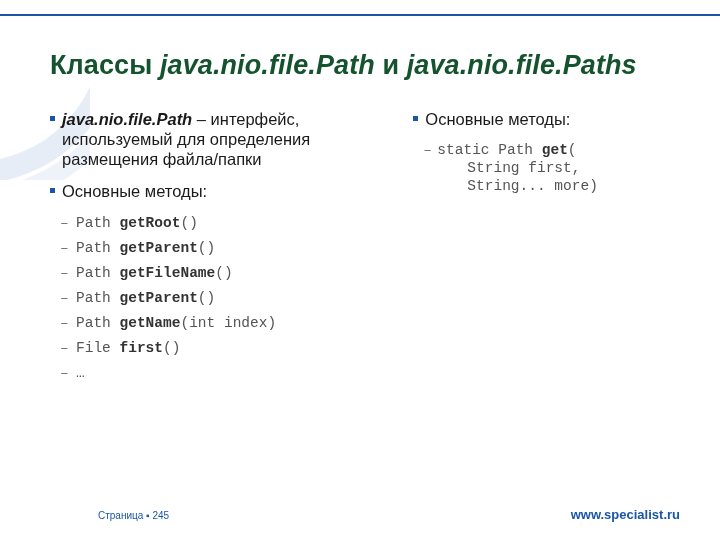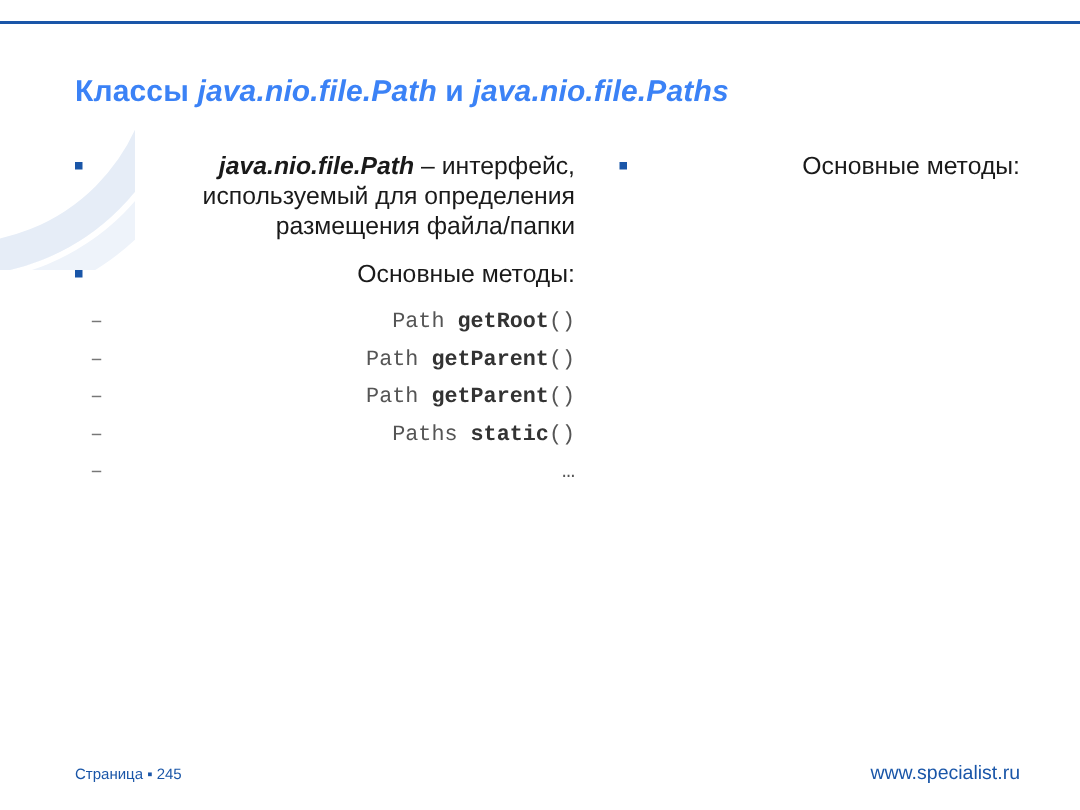--- a/index.html
+++ b/index.html
@@ -31,32 +31,32 @@
     top: 14px; left: 0; right: 0;
     height: 2px;
     background: #1a56a8;
   }
   .slide {
     position: relative;
     padding: 50px 40px 0 50px;
     height: 100%;
   }
   h1.title {
-    font-size: 20px;
+    font-size: 27px;
     font-weight: bold;
-    color: #3b82f6;
+    color: #14532d;
     margin-bottom: 28px;
     letter-spacing: 0.1px;
   }
   h1.title .ital { font-style: italic; }
   .columns {
     display: flex;
     gap: 30px;
   }
-  .col { flex: 1; text-align: right; }
+  .col { flex: 1; }
   .col.left { flex: 1.25; }
   .bullet-item {
     position: relative;
     font-size: 16.5px;
     line-height: 1.22;
     padding-left: 12px;
     margin-bottom: 12px;
     color: #1a1a1a;
   }
   .bullet-item::before {
@@ -92,24 +92,24 @@
   .sub-list .indent { display: block; padding-left: 30px; }
   .footer {
     position: absolute;
     bottom: 18px;
     left: 50px; right: 40px;
     display: flex;
     justify-content: space-between;
     align-items: baseline;
     font-size: 10px;
   }
-  .footer .page { color: #1a56a8; }
+  .footer .page { color: #1a56a8; margin-left: 48px; }
   .footer .url {
     color: #1a56a8;
-    font-weight: normal;
+    font-weight: bold;
     font-size: 13px;
   }
 </style>
 </head>
 <body>
 
 <div class="bg-deco"></div>
 <div class="top-line"></div>
 
 <div class="slide">
@@ -121,28 +121,37 @@
   <div class="columns">
 
     <div class="col left">
       <div class="bullet-item">
         <span class="lead">java.nio.file.Path</span><span> – интерфейс, используемый для определения размещения файла/папки</span>
       </div>
       <div class="bullet-item">Основные методы:</div>
       <ul class="sub-list">
         <li><span>Path </span><b>getRoot</b><span>()</span></li>
         <li><span>Path </span><b>getParent</b><span>()</span></li>
+        <li><span>Path </span><b>getFileName</b><span>()</span></li>
         <li><span>Path </span><b>getParent</b><span>()</span></li>
-        <li><span>Paths </span><b>static</b><span>()</span></li>
+        <li><span>Path </span><b>getName</b><span>(int index)</span></li>
+        <li><span>File </span><b>first</b><span>()</span></li>
         <li><span>…</span></li>
       </ul>
     </div>
 
     <div class="col">
       <div class="bullet-item">Основные методы:</div>
+      <ul class="sub-list right-pad">
+        <li>
+          <span>static Path </span><b>get</b><span>(</span>
+          <span class="indent">String first,</span>
+          <span class="indent">String... more)</span>
+        </li>
+      </ul>
     </div>
 
   </div>
 
   <div class="footer">
     <span class="page">
       <span>Страница</span><span> ▪ </span><span>245</span>
     </span>
     <span class="url">www.specialist.ru</span>
   </div>

